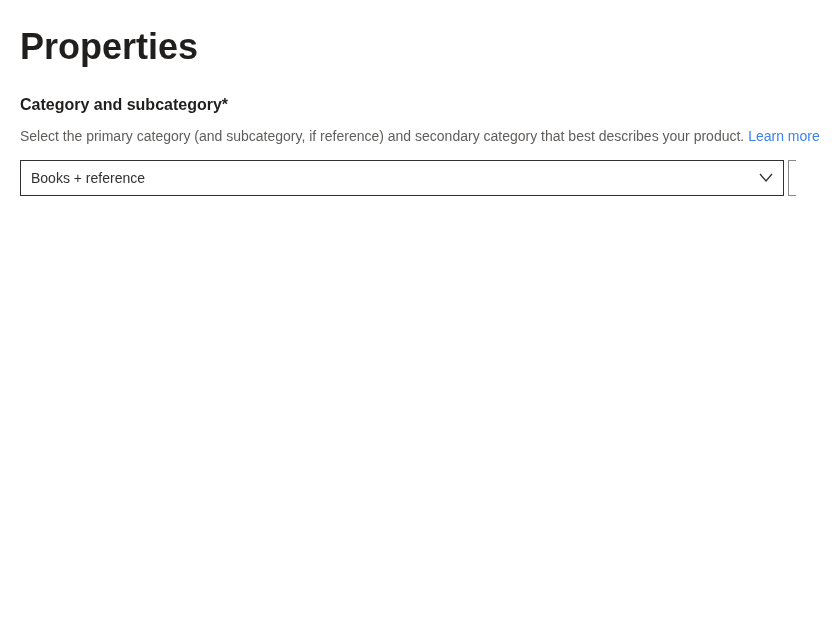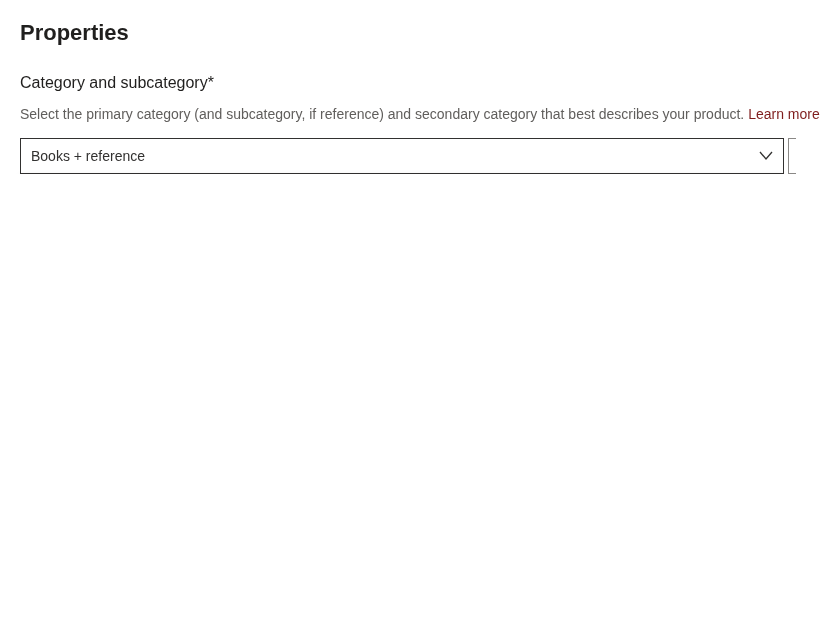--- a/index.html
+++ b/index.html
@@ -6,39 +6,39 @@
     body {
       margin: 0;
       padding: 20px 0 0 20px;
       font-family: "Segoe UI", Tahoma, Geneva, sans-serif;
       background: #fff;
       color: #323130;
       width: 836px;
       overflow: hidden;
     }
     .page-title {
-      font-size: 22px;
+      font-size: 36px;
       font-weight: 700;
-      margin: 0 0 28px 0;
+      margin: 6px 0 28px 0;
       color: #201f1e;
     }
     .section-heading {
       font-size: 16px;
-      font-weight: 400;
+      font-weight: 700;
       margin: 0 0 14px 0;
       color: #201f1e;
     }
     .hint {
       font-size: 14px;
       color: #605e5c;
       margin: 0 0 16px 0;
       white-space: nowrap;
     }
     .hint a {
-      color: #7f1d1d;
+      color: #3b82f6;
       text-decoration: none;
     }
     .field-row {
       display: flex;
       gap: 4px;
       align-items: flex-start;
     }
     .select-wrap {
       width: 764px;
       position: relative;

